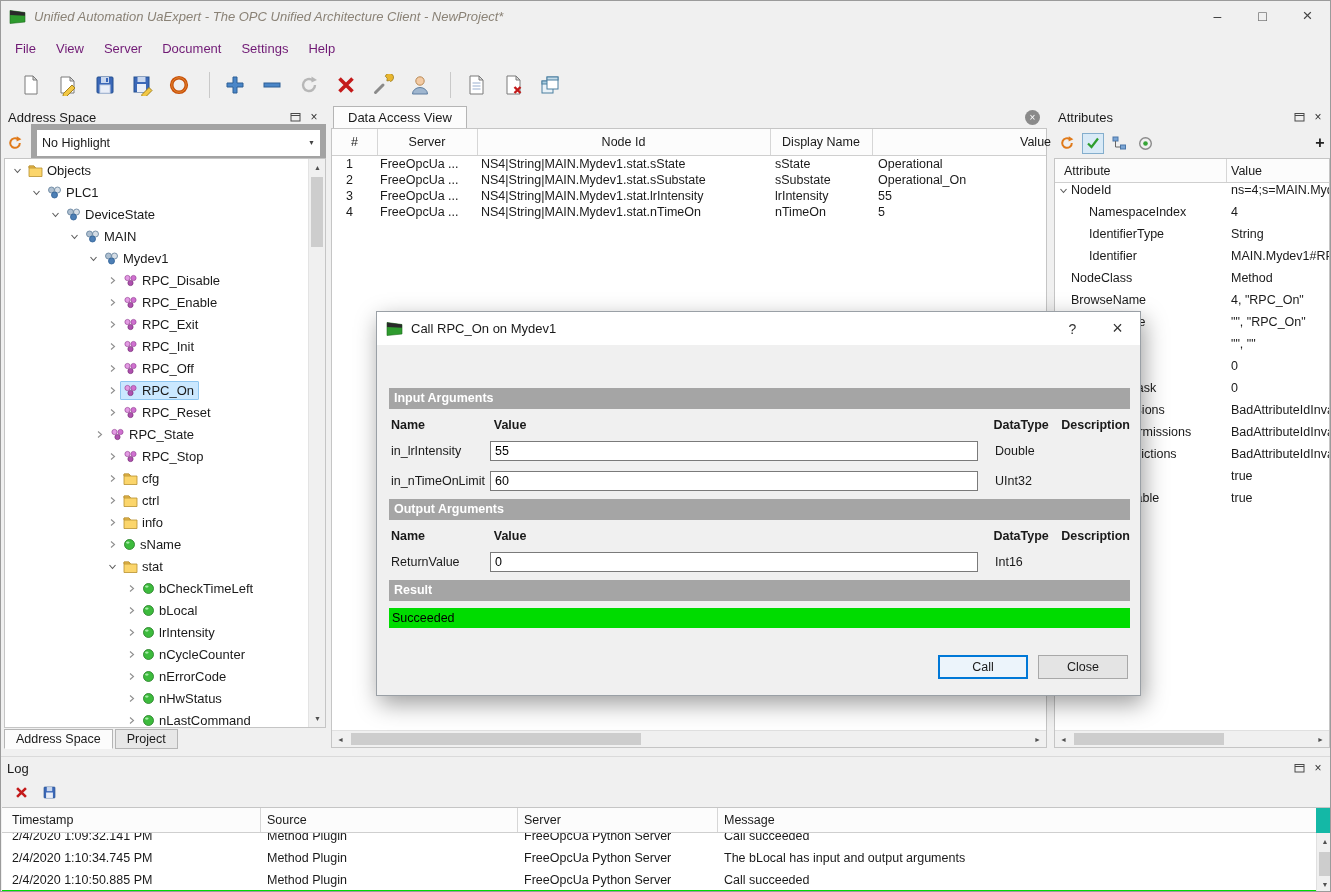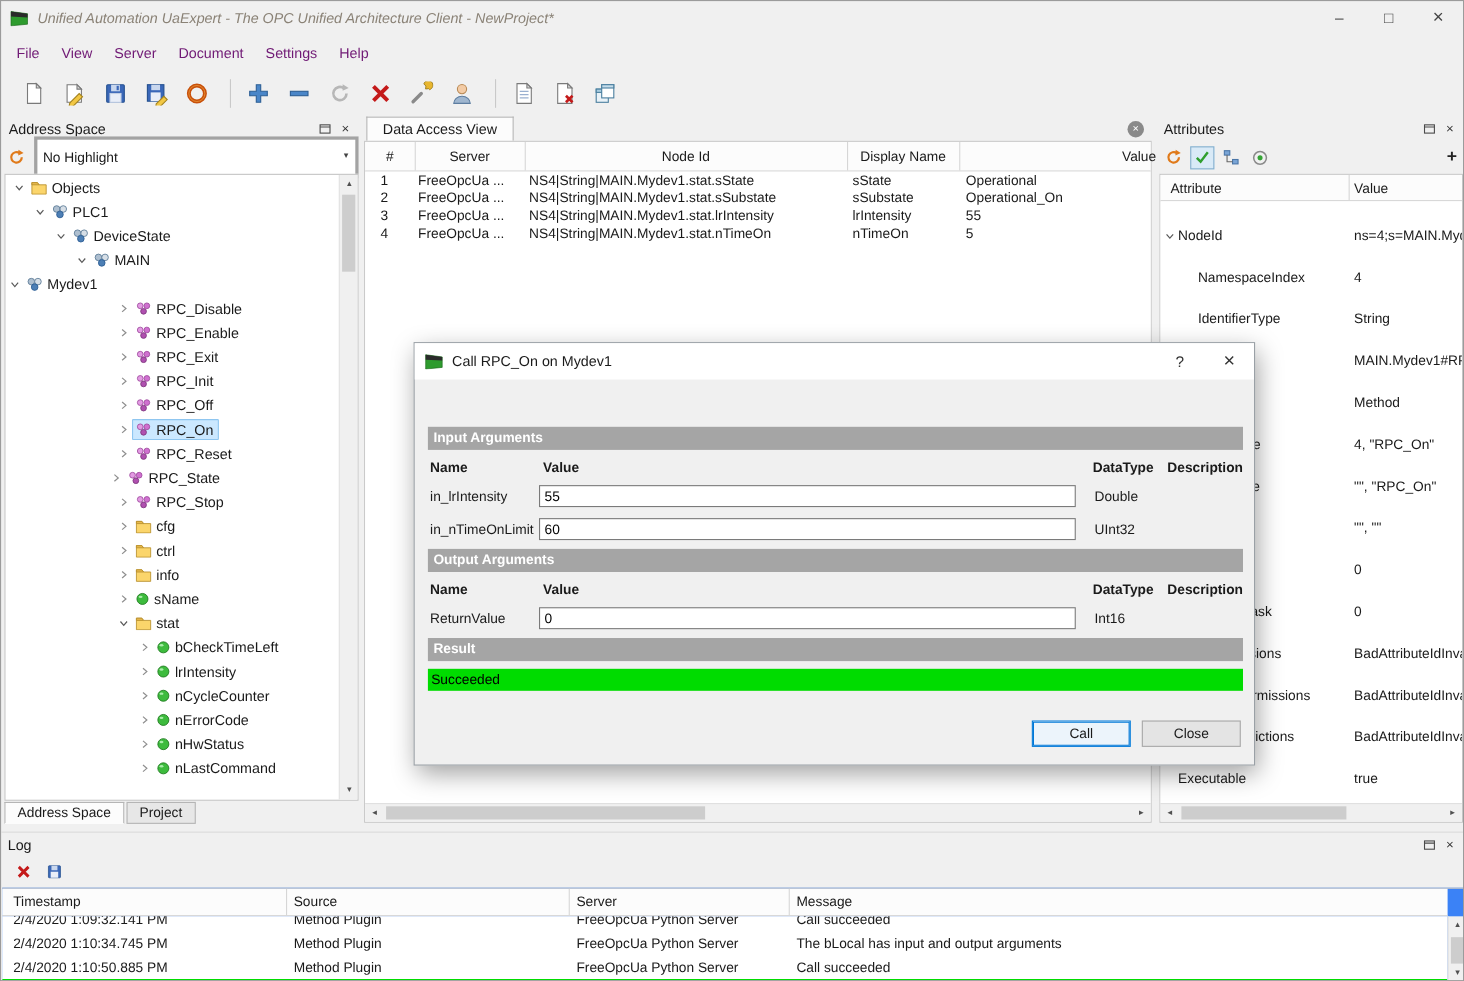--- a/index.html
+++ b/index.html
@@ -27,21 +27,21 @@
 
   
   .panel-header{height:22px; display:flex; align-items:center; padding:0 6px; font-size:13px;}
   .ph-title{flex:1;}
   .ph-btn{width:16px; height:16px; display:inline-flex; align-items:center; justify-content:center; color:#333; font-size:12px; margin-left:3px;}
 
   
   .left-panel{position:absolute; left:1px; top:105px; width:326px; height:643px;}
   .highlight-row{position:absolute; top:23px; left:2px; right:2px; height:27px; display:flex; align-items:center; gap:5px;}
   .refresh-btn{width:22px; height:22px; display:inline-flex; align-items:center; justify-content:center;}
-  .combo{flex:1; height:38px; background:#fff; border:3px solid #a3a3a3; display:flex; align-items:center;}
+  .combo{flex:1; height:38px; background:#fff; border:6px solid #a3a3a3; display:flex; align-items:center;}
   .combo-text{flex:1; padding-left:5px; font-size:12.5px; white-space:nowrap; overflow:hidden;}
   .combo-arrow{width:17px; text-align:center; font-size:7px; color:#444;}
   .tree-area{position:absolute; top:52px; left:2px; right:2px; bottom:21px; background:#fff; border:1px solid #c5c5c5; overflow:hidden;}
   .tree-row{height:22px; display:flex; align-items:center; white-space:nowrap;}
   .expander{width:16px; display:inline-flex; align-items:center; justify-content:center; flex:none;}
   .selbox{display:inline-flex; align-items:center; gap:4px; padding:1px 4px 1px 2px; border:1px solid transparent; border-radius:1px;}
   .tree-row.selected .selbox{background:#cbe8ff; border-color:#8fc6f0;}
   .tree-icon{display:inline-flex; flex:none;}
   .tree-label{font-size:13px;}
   .vscroll{position:absolute; right:0; top:0; bottom:0; width:17px; background:#f0f0f0; border-left:1px solid #e3e3e3;}
@@ -77,31 +77,31 @@
   .right-panel{position:absolute; left:1051px; top:105px; width:280px; height:642px;}
   .attr-toolbar{position:absolute; top:23px; left:2px; right:2px; height:28px; display:flex; align-items:center; gap:4px; padding-left:2px;}
   .at-btn{width:22px; height:21px; display:inline-flex; align-items:center; justify-content:center;}
   .at-btn.checked{background:#d9eaf7; border:1px solid #84aecd;}
   .attr-spacer{flex:1;}
   .at-plus{width:20px; text-align:center; font-size:16px; font-weight:bold; color:#222;}
   .attr-body{position:absolute; top:52px; left:2px; right:2px; bottom:0; border:1px solid #c5c5c5; background:#fff;}
   .attr-header{position:absolute; top:0; left:0; right:0; height:24px; background:#fcfcfc; border-bottom:1px solid #cfcfcf;}
   .attrh-cell{position:absolute; top:0; height:24px; line-height:24px; font-size:12.5px; white-space:nowrap;}
   .attr-rows{position:absolute; top:24px; left:0; right:0; bottom:17px; overflow:hidden; background:#fff;}
-  .attr-row{height:22px; display:flex; align-items:flex-end; font-size:12.5px; white-space:nowrap;margin-top:16px;}
+  .attr-row{height:22px; display:flex; align-items:flex-start; font-size:12.5px; white-space:nowrap;}
   .attr-name{width:171px; flex:none; display:flex; align-items:center; overflow:hidden;}
   .attr-name .expander{width:16px;}
   .attr-name.child{padding-left:18px;}
   .attr-val{flex:1 1 auto; overflow:hidden; padding-left:5px; white-space:nowrap;}
 
   
   .log-panel{position:absolute; left:0; top:755px; width:1331px; height:137px; border-top:1px solid #dadada;}
   .log-toolbar{position:absolute; top:22px; left:0; height:27px; display:flex; align-items:center; gap:8px; padding-left:10px;}
   .lt-btn{width:20px; height:20px; display:inline-flex; align-items:center; justify-content:center;}
-  .log-body{position:absolute; top:50px; left:1px; right:0; bottom:0; background:#3b82f6; border-top:1px solid #c5c5c5;}
+  .log-body{position:absolute; top:50px; left:1px; right:0; bottom:0; background:#14b8a6; border-top:1px solid #c5c5c5;}
   .log-header{position:absolute; top:0; left:0; right:16px; height:25px; background:#fcfcfc; border-bottom:1px solid #cfcfcf;}
   .logh-cell{position:absolute; top:0; height:25px; line-height:25px; font-size:12.5px; white-space:nowrap;}
   .logh-sep{position:absolute; top:0; bottom:0; width:1px; background:#d6d6d6;}
   .log-rows{position:absolute; top:25px; left:0; right:16px; bottom:0; overflow:hidden; background:#fff;}
   .log-rows-inner{transform:translateY(-8px);}
   .log-row{height:22px; display:flex; align-items:center; font-size:12.5px; white-space:nowrap;}
   .log-c{overflow:hidden; flex:none; white-space:nowrap;}
   .log-c.ts{width:258px; padding-left:10px;}
   .log-c.src{width:257px; padding-left:7px;}
   .log-c.srv{width:200px; padding-left:7px;}
@@ -368,21 +368,21 @@
             <span class="tree-icon">
               <svg width="15" height="13" viewBox="0 0 15 13">
                 <circle cx="4.5" cy="4" r="3" fill="#aebfd0" stroke="#5f7d99" stroke-width="0.8"></circle>
                 <circle cx="10.5" cy="4" r="3" fill="#d6dee6" stroke="#5f7d99" stroke-width="0.8"></circle>
                 <circle cx="7.5" cy="9" r="3" fill="#4d7fb5" stroke="#2d5f95" stroke-width="0.8"></circle>
               </svg>
             </span>
             <span class="tree-label">MAIN</span>
           </span>
         </div>
-        <div class="tree-row" style="">
+        <div class="tree-row" style="padding-left: 80px;">
           <span class="expander">
             <svg width="9" height="9" viewBox="0 0 9 9">
               <polyline points="1.5,3 4.5,6.5 7.5,3" fill="none" stroke="#5a5a5a" stroke-width="1.1"></polyline>
             </svg>
           </span>
           <span class="selbox">
             <span class="tree-icon">
               <svg width="15" height="13" viewBox="0 0 15 13">
                 <circle cx="4.5" cy="4" r="3" fill="#aebfd0" stroke="#5f7d99" stroke-width="0.8"></circle>
                 <circle cx="10.5" cy="4" r="3" fill="#d6dee6" stroke="#5f7d99" stroke-width="0.8"></circle>
@@ -504,21 +504,21 @@
             <span class="tree-icon">
               <svg width="15" height="13" viewBox="0 0 15 13">
                 <circle cx="4.5" cy="4" r="2.6" fill="#e39ae3" stroke="#a050a0" stroke-width="0.8"></circle>
                 <circle cx="10.5" cy="4" r="2.6" fill="#d070d0" stroke="#a050a0" stroke-width="0.8"></circle>
                 <circle cx="7.5" cy="9" r="2.6" fill="#b050b0" stroke="#803880" stroke-width="0.8"></circle>
               </svg>
             </span>
             <span class="tree-label">RPC_Reset</span>
           </span>
         </div>
-        <div class="tree-row" style="padding-left: 92px;">
+        <div class="tree-row" style="padding-left: 58px; margin-left: 28px;">
           <span class="expander">
             <svg width="9" height="9" viewBox="0 0 9 9">
               <polyline points="3,1.5 6.5,4.5 3,7.5" fill="none" stroke="#8f8f8f" stroke-width="1.1"></polyline>
             </svg>
           </span>
           <span class="selbox">
             <span class="tree-icon">
               <svg width="15" height="13" viewBox="0 0 15 13">
                 <circle cx="4.5" cy="4" r="2.6" fill="#e39ae3" stroke="#a050a0" stroke-width="0.8"></circle>
                 <circle cx="10.5" cy="4" r="2.6" fill="#d070d0" stroke="#a050a0" stroke-width="0.8"></circle>
@@ -632,20 +632,36 @@
             </svg>
           </span>
           <span class="selbox">
             <span class="tree-icon">
               <svg width="13" height="13" viewBox="0 0 13 13">
                 <circle cx="6.5" cy="6.5" r="5" fill="#3dbb3d" stroke="#1f7a1f" stroke-width="0.8"></circle>
                 <ellipse cx="4.8" cy="4.6" rx="1.8" ry="1.1" fill="#a8eca8"></ellipse>
               </svg>
             </span>
             <span class="tree-label">bCheckTimeLeft</span>
+          </span>
+        </div>
+        <div class="tree-row" style="padding-left: 118px;">
+          <span class="expander">
+            <svg width="9" height="9" viewBox="0 0 9 9">
+              <polyline points="3,1.5 6.5,4.5 3,7.5" fill="none" stroke="#8f8f8f" stroke-width="1.1"></polyline>
+            </svg>
+          </span>
+          <span class="selbox">
+            <span class="tree-icon">
+              <svg width="13" height="13" viewBox="0 0 13 13">
+                <circle cx="6.5" cy="6.5" r="5" fill="#3dbb3d" stroke="#1f7a1f" stroke-width="0.8"></circle>
+                <ellipse cx="4.8" cy="4.6" rx="1.8" ry="1.1" fill="#a8eca8"></ellipse>
+              </svg>
+            </span>
+            <span class="tree-label">bLocal</span>
           </span>
         </div>
         <div class="tree-row" style="padding-left: 118px;">
           <span class="expander">
             <svg width="9" height="9" viewBox="0 0 9 9">
               <polyline points="3,1.5 6.5,4.5 3,7.5" fill="none" stroke="#8f8f8f" stroke-width="1.1"></polyline>
             </svg>
           </span>
           <span class="selbox">
             <span class="tree-icon">

